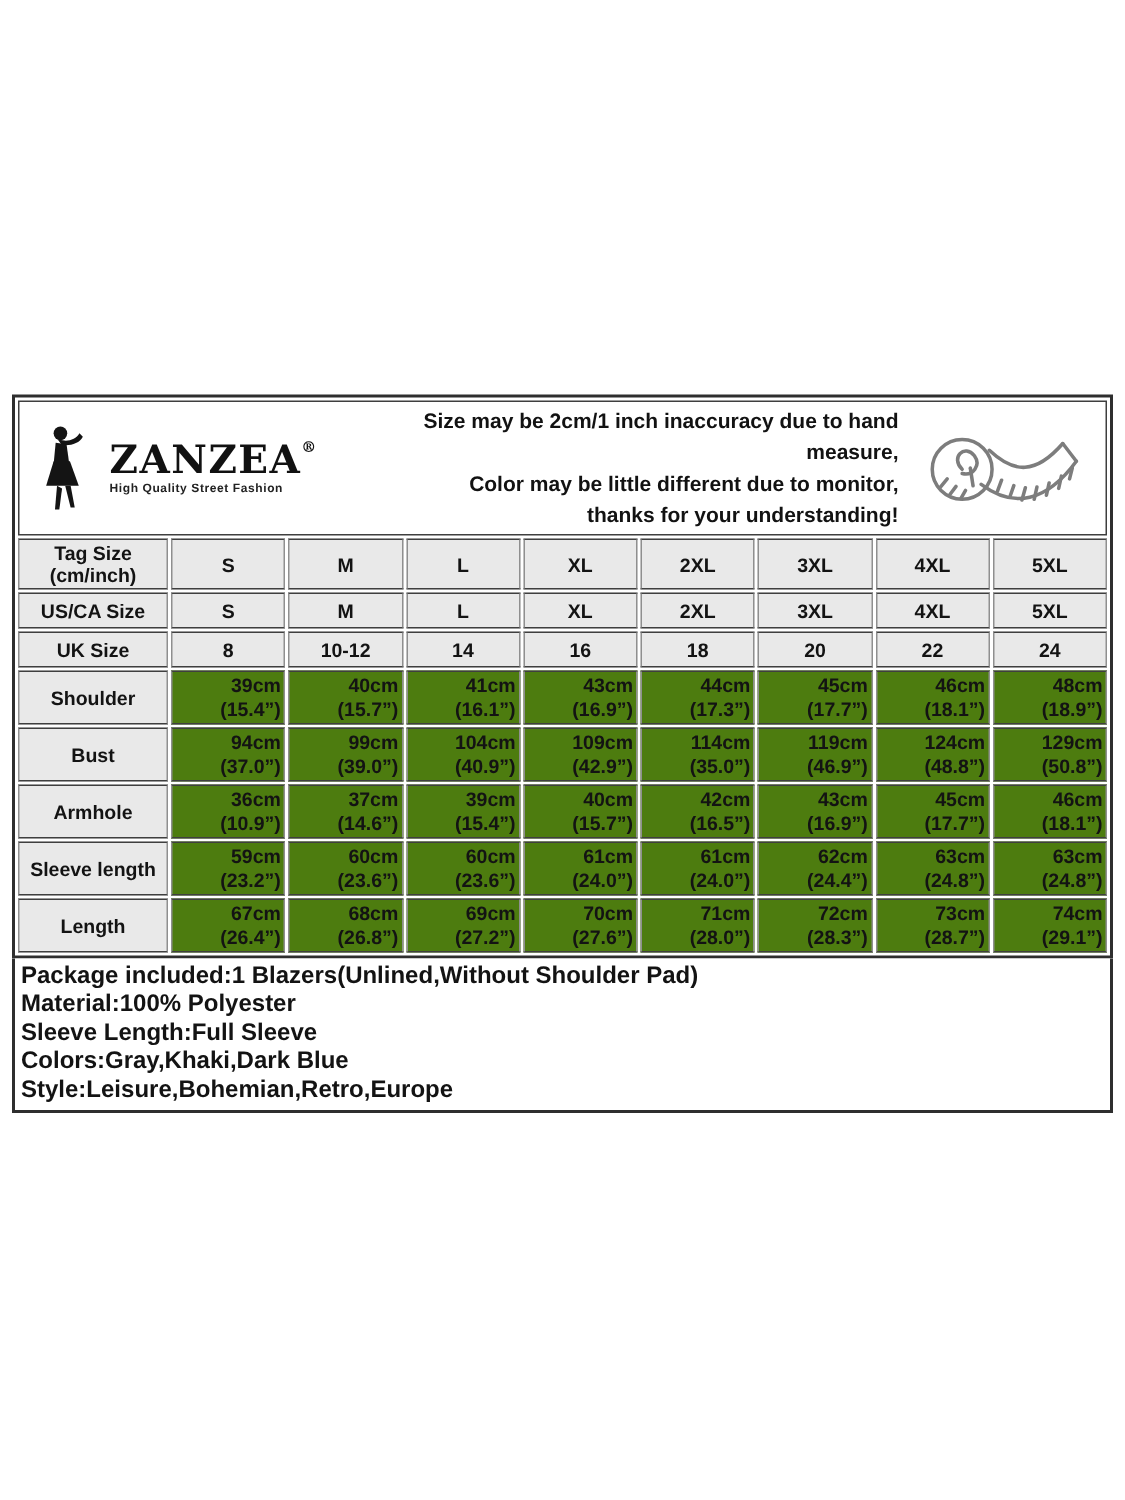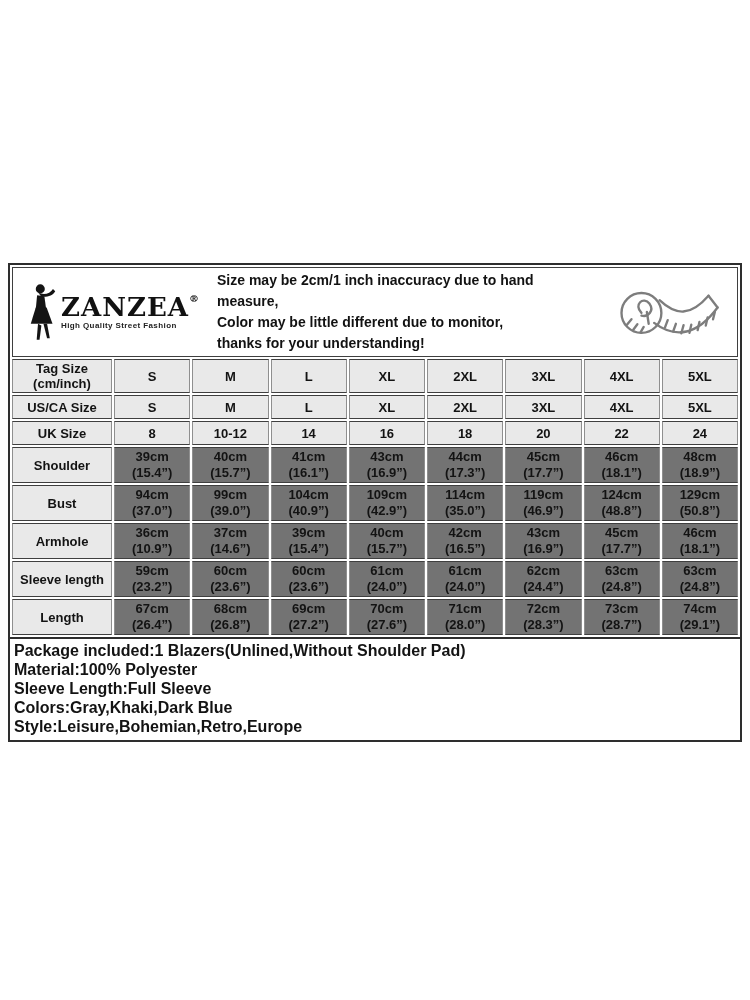--- a/index.html
+++ b/index.html
@@ -14,30 +14,30 @@
   }
   col.c-label { width:100px; }
   td {
     border-top:1px solid #3f3f3f; border-bottom:1px solid #3f3f3f;
     border-left:1px solid #8f8f8f; border-right:1px solid #8f8f8f;
     text-align:center; vertical-align:middle;
     color:#131313; font-weight:bold; font-size:13px;
     padding:1px 2px; overflow:hidden;
   }
   td.shade { background:#e9e9e9; }
-  td.white { background:#737373; }
+  td.white { background:#4d7c0f;text-align:right; }
 
   td.header-cell { height:60px; border-color:#3f3f3f; padding:2px 6px; background:#fff; }
   .hdr { display:flex; align-items:center; width:100%; height:100%; }
-  .logo-box { width:198px; display:flex; align-items:center; justify-content:flex-start; gap:2px; padding-left:8px; }
+  .logo-box { width:198px; display:flex; align-items:center; justify-content:flex-start; gap:14px; padding-left:8px; }
   .logo-text { text-align:left; }
   .wordmark { font-family:"DejaVu Serif", serif; font-weight:bold; font-size:26px; line-height:1; letter-spacing:1px; color:#111; }
   .wordmark sup { font-size:10px; vertical-align:top; }
   .logo-tagline { font-size:8px; font-weight:bold; letter-spacing:0.4px; color:#222; margin-top:1px; }
-  .notice { flex:1; text-align:left; font-size:14px; font-weight:bold; line-height:1.5; color:#121212; }
+  .notice { flex:1; text-align:right; font-size:14px; font-weight:bold; line-height:1.5; color:#121212; }
   .tape-box { width:132px; display:flex; align-items:center; justify-content:center; }
 
   tr.tag-row td { height:32px; }
   tr.size-row td { height:24px; }
   tr.measure-row td { height:36px; }
   .lbl2 { line-height:15px; }
   .cm, .in { line-height:16px; }
 
   .details {
     width:734px; min-height:90px;

